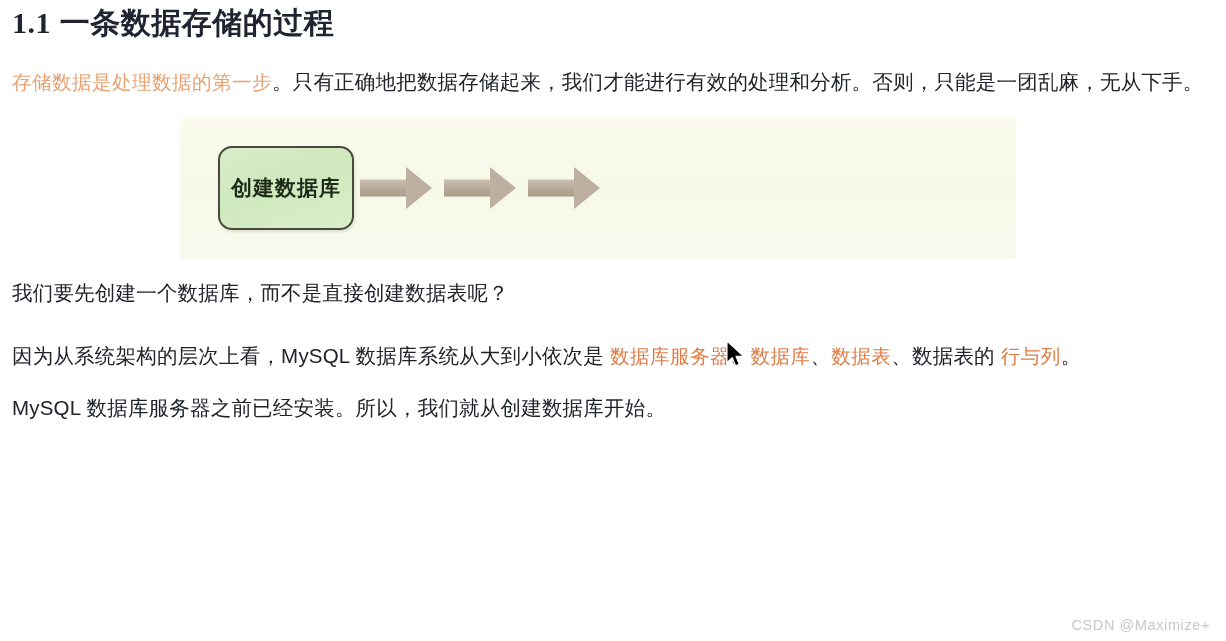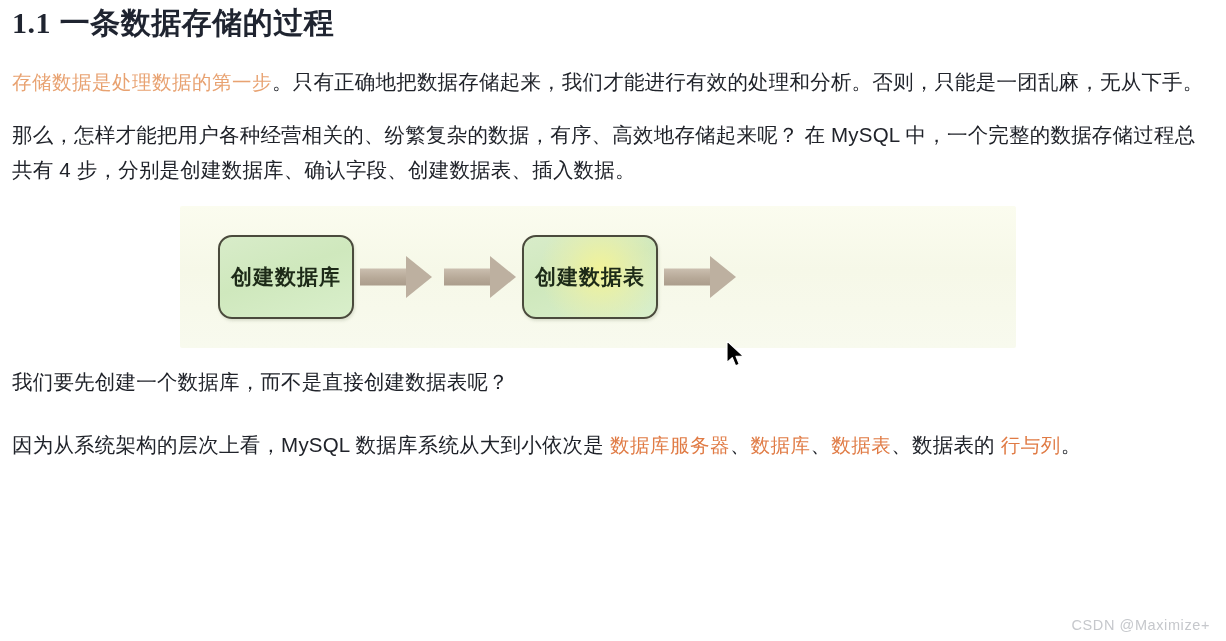--- a/index.html
+++ b/index.html
@@ -167,57 +167,54 @@
 
   <h1 class="heading">
     <span class="num">1.1</span>
     <span>一条数据存储的过程</span>
   </h1>
 
   <p class="para p1">
     <span class="hl soft">存储数据是处理数据的第一步</span><span>。只有正确地把数据存储起来，我们才能进行有效的处理和分析。否则，只能是一团乱麻，无从下手。</span>
   </p>
 
-  <p class="para p2">那么，怎样才能把用户各种经营相关的、纷繁复杂的数据，有序、高效地存储起来呢？ 在 MySQL 中，一个完整的数据存储过程总共有 4 步，分别是创建数据库、确认字段、创建数据表、插入数据。</p>
 
   <div class="diagram">
     <div class="flow">
 
       <div class="node">
         <span class="label">创建数据库</span>
       </div>
 
       <div class="arrow">
         <span class="shaft"></span>
         <span class="head"></span>
       </div>
 
 
       <div class="arrow">
         <span class="shaft"></span>
         <span class="head"></span>
       </div>
 
-      <div class="node hot">
-        <span class="label">创建数据表</span>
-      </div>
 
       <div class="arrow">
         <span class="shaft"></span>
         <span class="head"></span>
       </div>
 
 
     </div>
   </div>
 
   <p class="para p3">我们要先创建一个数据库，而不是直接创建数据表呢？</p>
 
   <p class="para p4"><span>因为从系统架构的层次上看，MySQL 数据库系统从大到小依次是 </span><span class="hl">数据库服务器</span><span>、</span><span class="hl">数据库</span><span>、</span><span class="hl">数据表</span><span>、</span><span>数据表的 </span><span class="hl">行与列</span><span>。</span></p>
 
+  <p class="para p5">MySQL 数据库服务器之前已经安装。所以，我们就从创建数据库开始。</p>
 
   <svg class="cursor" viewBox="0 0 20 30" xmlns="http://www.w3.org/2000/svg">
     <path d="M1 1 L1 22.5 L6.3 17.6 L9.6 25.8 L13.2 24.3 L10.0 16.3 L17.2 16.0 Z" fill="#000000" stroke="#ffffff" stroke-width="1.1" stroke-linejoin="round"></path>
   </svg>
 
   <div class="watermark">CSDN @Maximize+</div>
 
 </div>
 
 </body></html>

